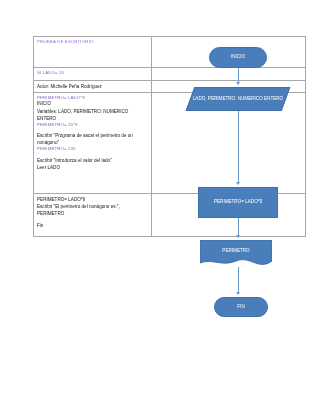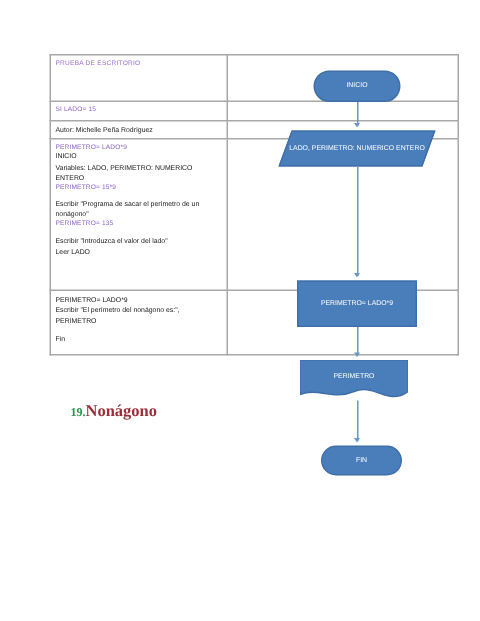--- a/index.html
+++ b/index.html
@@ -224,23 +224,20 @@
           <div class="cell-text">Escribir "El perímetro del nonágono es:",</div>
           <div class="cell-text">PERIMETRO</div>
           <div class="blank-line"></div>
           <div class="cell-text">Fin</div>
         </td>
         <td></td>
       </tr>
     </tbody>
   </table>
 
-  <div class="title-nonagono">
-    <span class="title-num">19.</span><span class="title-word">Nonágono</span>
-  </div>
 
   <div class="flow">
 
     <div class="shape terminator" id="sh-inicio">
       <span>INICIO</span>
     </div>
 
     <div class="connector" id="cn-1"></div>
     <div class="arrowhead" id="ah-1"></div>
 

